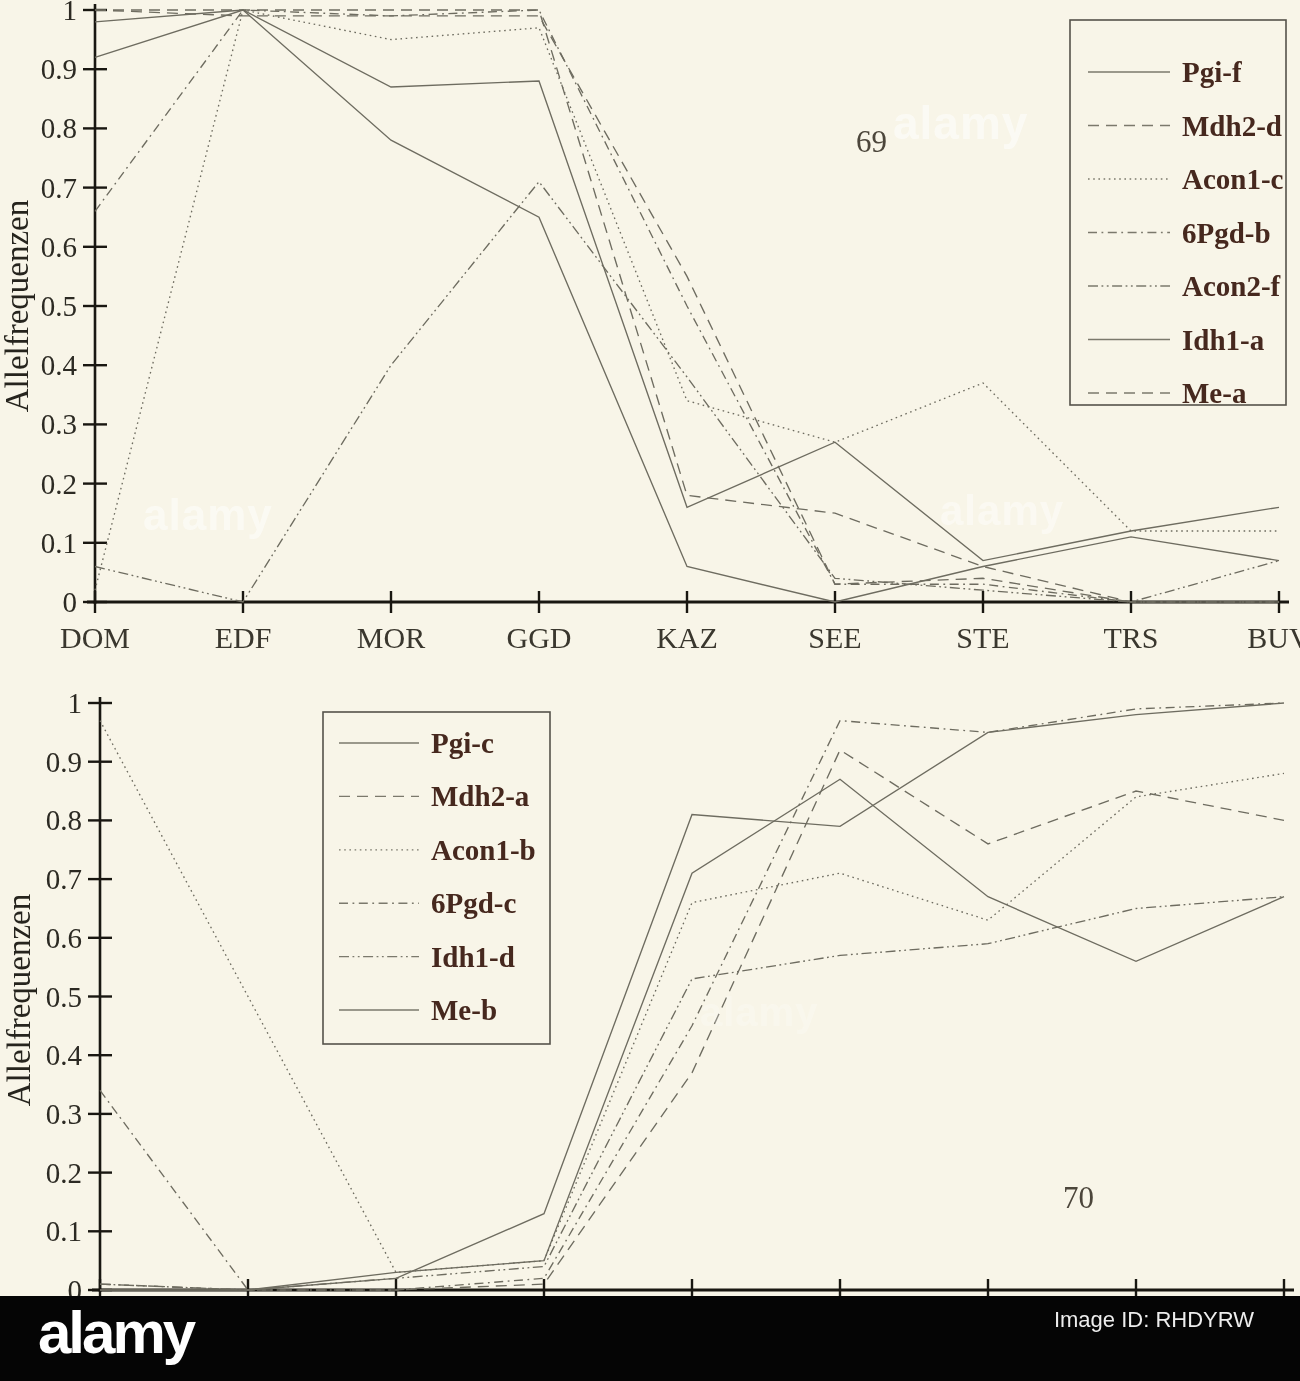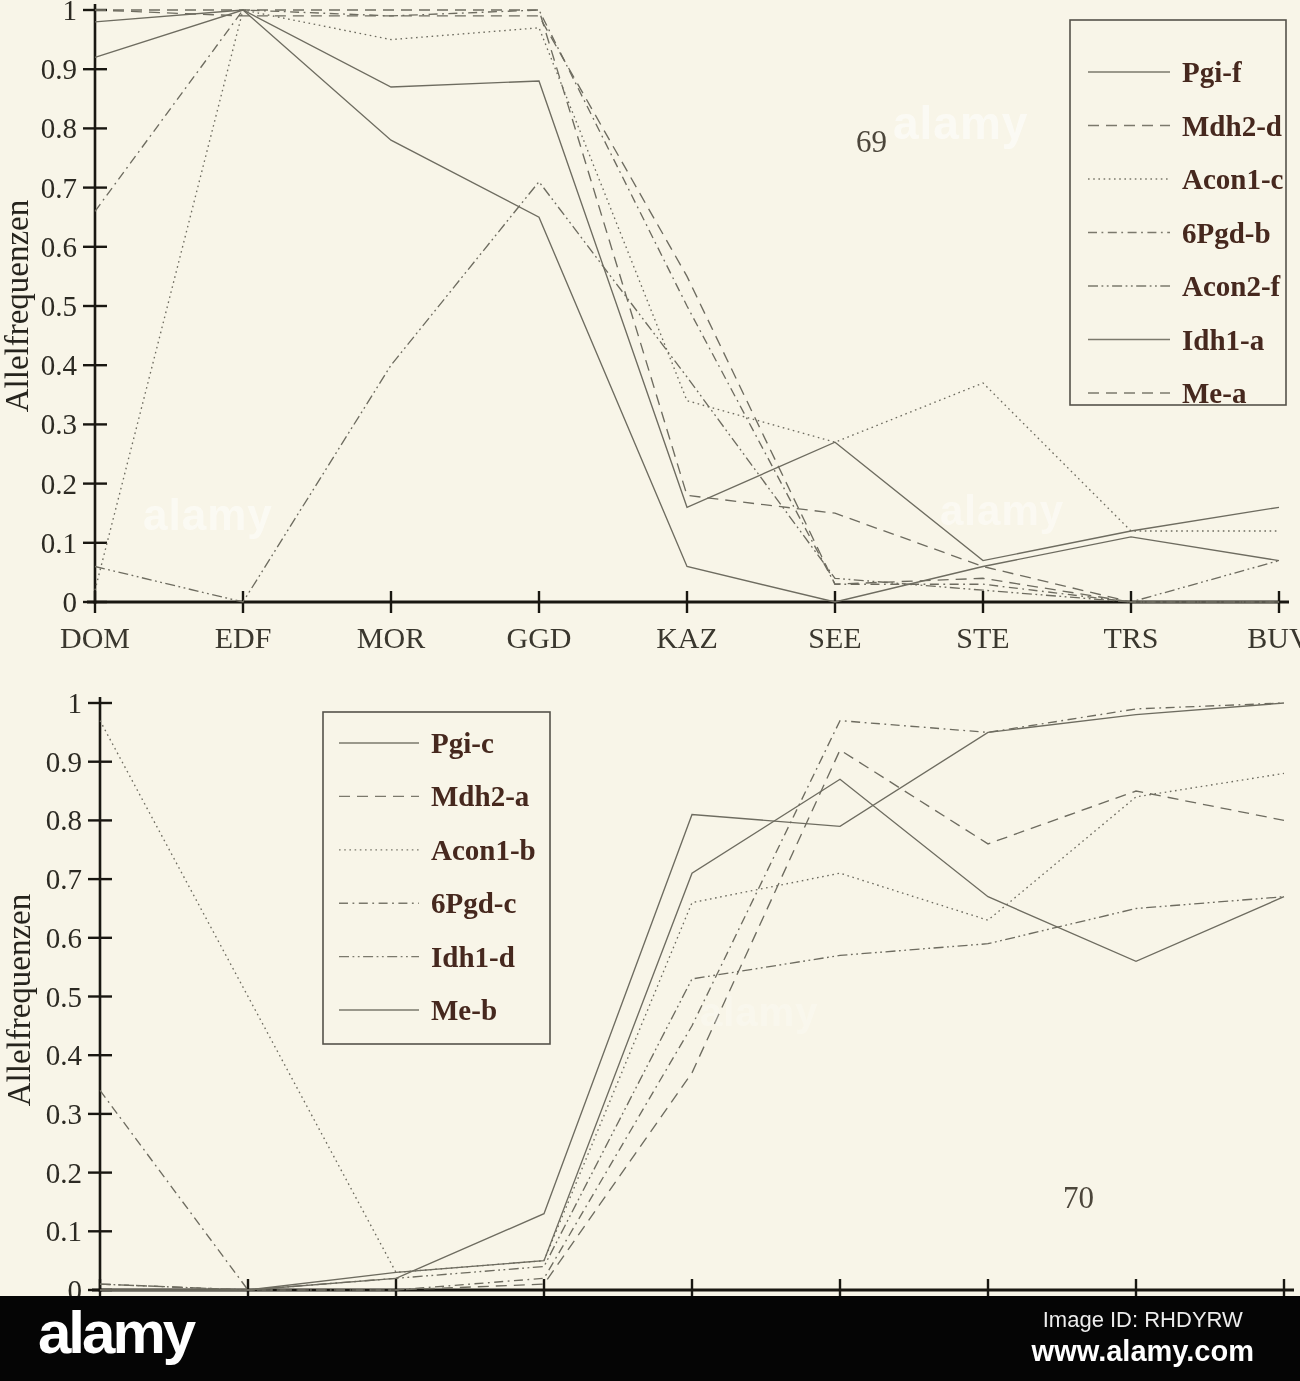--- a/index.html
+++ b/index.html
@@ -18,21 +18,21 @@
   #footer-bar{
     position:absolute;left:0;top:1296px;width:1300px;height:85px;
     background:#050505;z-index:5;
     font-family:"Liberation Sans","DejaVu Sans",sans-serif;
   }
   #footer-logo{
     position:absolute;left:38px;top:2px;
     color:#ffffff;font-weight:700;font-size:60px;letter-spacing:-3px;
   }
   #footer-right{
-    position:absolute;right:46px;top:10px;text-align:center;color:#fff;
+    position:absolute;right:46px;top:10px;text-align:right;color:#fff;
   }
   #footer-image-id{font-size:22px;color:#ededed;font-weight:400;line-height:28px;}
   #footer-url{font-size:29px;font-weight:700;line-height:34px;}
 </style>
 </head>
 <body>
 
 <div id="stage">
   <svg id="charts-svg" width="1300" height="1381">
       <line x1="95" y1="4" x2="95" y2="604" stroke="#191711" stroke-width="2.6"></line>
@@ -159,16 +159,15 @@
 
   <div class="watermark" style="left:893px;top:96px;font-size:46px;opacity:0.55;">alamy</div>
   <div class="watermark" style="left:143px;top:490px;font-size:44px;opacity:0.5;">alamy</div>
   <div class="watermark" style="left:940px;top:487px;font-size:42px;opacity:0.45;">alamy</div>
   <div class="watermark" style="left:700px;top:990px;font-size:40px;opacity:0.22;">alamy</div>
 
   <div id="footer-bar">
     <div id="footer-logo">alamy</div>
     <div id="footer-right">
       <div id="footer-image-id">Image ID: RHDYRW</div>
-      <div id="footer-url">www.alamy.com</div>
     </div>
   </div>
 </div>
 
 </body></html>

